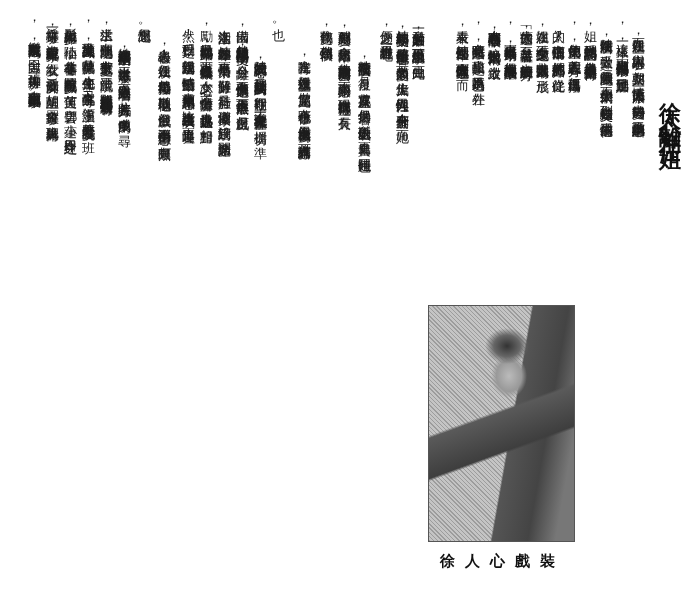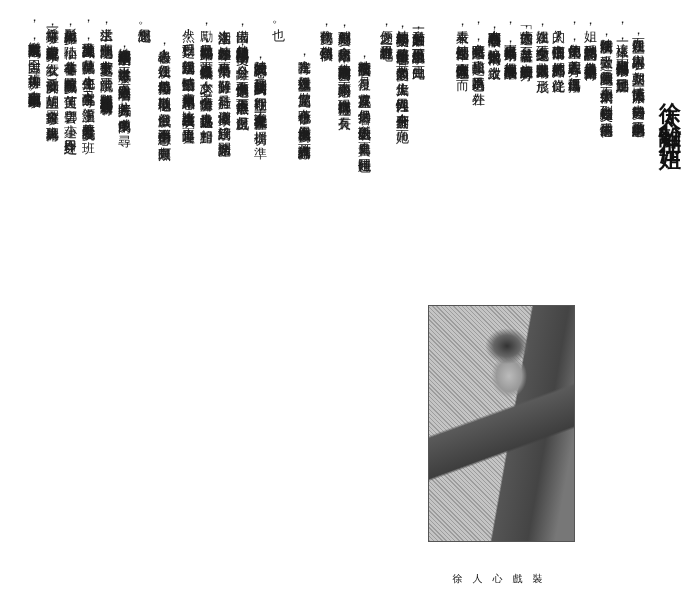--- a/index.html
+++ b/index.html
@@ -21,21 +21,21 @@
     border:1px solid #555;
     background:
       radial-gradient(ellipse 22px 18px at 78px 40px, #333 0%, #666 60%, transparent 100%),
       radial-gradient(ellipse 18px 22px at 80px 70px, #bbb 0%, #999 70%, transparent 100%),
       linear-gradient(160deg, transparent 45%, #5a5a5a 46%, #3e3e3e 60%, transparent 61%),
       linear-gradient(100deg, transparent 55%, #555 56%, #444 75%, #777 90%),
       repeating-linear-gradient(45deg, #9c9c9c 0 1px, #c4c4c4 1px 3px);
   }
   .caption {
     position:absolute; left:440px; top:552px; width:125px; text-align:center;
-    font-size:10px; font-weight:normal; letter-spacing:10px; color:#111;margin-top:20px;
+    font-size:15px; font-weight:bold; letter-spacing:10px; color:#111;
   }
 </style>
 </head>
 <body>
 
 <div class="page">
   <div class="title">徐人心離別任姐</div>
 
   <div class="col" style="left:630px;top:28px;">而任姐在澳，與人心同事一班，朝夕與共，情感一天比一天濃厚，由於時局變遷，玉瓊花的消息中斷</div>
   <div class="col" style="left:614px;top:20px;">，這樣一來，則更顯得她倆親熱情形，已達到沸點了。</div>

